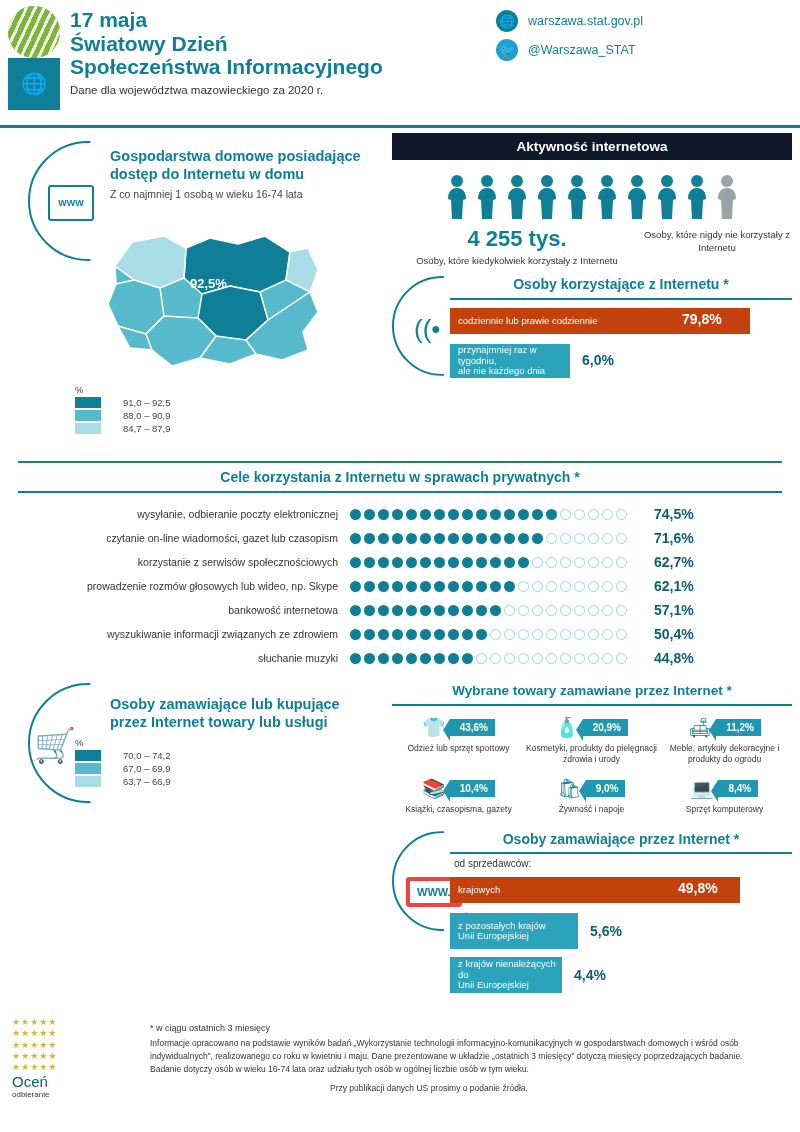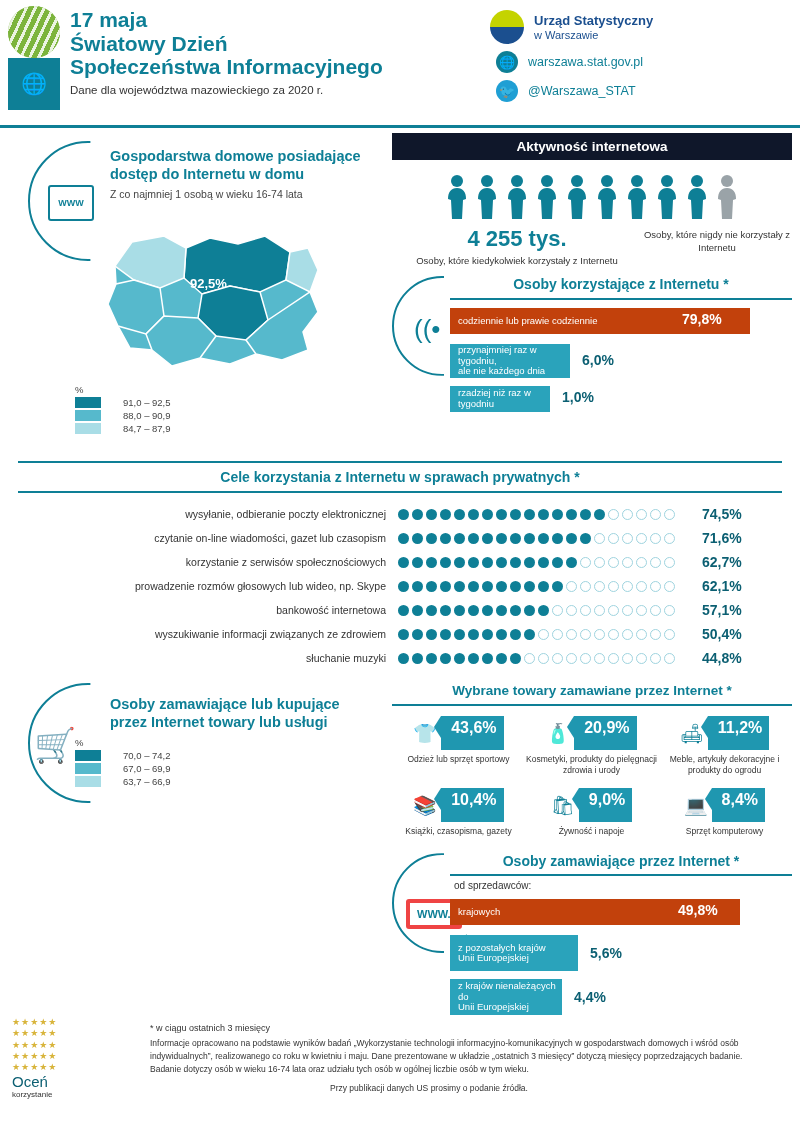--- a/index.html
+++ b/index.html
@@ -150,21 +150,21 @@
   .bar-lab2 { display:block; }
 
   
   .s2 { margin-top:6px; }
   .s2-title {
     text-align:center; color:#0e7f96; font-weight:bold; font-size:14px;
     border-top:2px solid #0e7f96; border-bottom:2px solid #0e7f96;
     padding:6px 0; margin:0 18px;
   }
   .dot-row { display:flex; align-items:center; height:22px; margin-top:2px; }
-  .dot-lab { width:398px; text-align:right; font-size:10.5px; color:#333; padding-right:12px; }
+  .dot-lab { width:350px; text-align:right; font-size:10.5px; color:#333; padding-right:12px; }
   .dots { display:flex; gap:3px; width:290px; }
   .dot { width:11px;height:11px;border-radius:50%;background:#0e7f96; }
   .dot.off { background:#fff; border:1px solid #9fd4df; }
   .dot-val { font-size:14px; font-weight:bold; color:#0b5f72; margin-left:14px; }
 
   
   .s3 { position:relative; margin-top:14px; height:330px; }
   .s3-left { position:absolute; left:0; top:0; width:380px; }
   .cart {
     position:absolute; left:34px; top:42px; font-size:34px; color:#0e7f96;
@@ -174,22 +174,22 @@
   .s3-right { position:absolute; left:392px; top:0; width:400px; }
   .goods-title {
     text-align:center; color:#0e7f96; font-weight:bold; font-size:13.5px;
     border-bottom:2px solid #0e7f96; padding-bottom:6px;
   }
   .goods-grid { display:flex; flex-wrap:wrap; margin-top:10px; }
   .good { width:133px; text-align:center; margin-bottom:12px; }
   .good-top { display:flex; align-items:center; justify-content:center; gap:4px; }
   .good-ico { font-size:19px; color:#0e7f96; }
   .tag {
-    background:#1f97b0; color:#fff; font-weight:bold; font-size:16px;
-    padding:3px 7px 13px 10px; position:relative;
+    background:#1f97b0; color:#fff; font-weight:bold; font-size:10px;
+    padding:3px 7px 3px 10px; position:relative;
   }
   .tag:before {
     content:""; position:absolute; left:-7px; top:0;
     border-top:11px solid transparent; border-bottom:11px solid transparent;
     border-right:7px solid #1f97b0;
   }
   .good-cap { font-size:8.5px; color:#333; margin-top:4px; line-height:1.3; }
 
   
   .op { position:relative; margin-top:4px; }
@@ -225,27 +225,20 @@
     <div class="logo-square">🌐</div>
     <div class="header-titles">
       <div class="h-line1">17 maja</div>
       <div class="h-line2">Światowy Dzień</div>
       <div class="h-line3">Społeczeństwa Informacyjnego</div>
       <div class="h-sub">Dane dla województwa mazowieckiego za 2020 r.</div>
     </div>
   </div>
   <div class="header-right">
     <div class="hr-row">
-      <div class="hr-badge"></div>
-      <div>
-        <div class="hr-title">Urząd Statystyczny</div>
-        <div class="hr-sub">w Warszawie</div>
-      </div>
-    </div>
-    <div class="hr-row">
       <div class="hr-ico">🌐</div>
       <div class="hr-text">warszawa.stat.gov.pl</div>
     </div>
     <div class="hr-row">
       <div class="hr-ico tw">🐦</div>
       <div class="hr-text">@Warszawa_STAT</div>
     </div>
   </div>
   <div class="header-band"></div>
 </div>
@@ -381,26 +374,20 @@
         </div>
 
         <div class="bar-row" style="height:36px">
           <div class="bar-fill small" style="width:120px; height:34px; flex-direction:column; align-items:flex-start; justify-content:center;">
             <span>przynajmniej raz w tygodniu,</span>
             <span class="bar-lab2">ale nie każdego dnia</span>
           </div>
           <div class="bar-val" style="left:132px; top:8px;">6,0%</div>
         </div>
 
-        <div class="bar-row">
-          <div class="bar-fill small" style="width:100px;">
-            <span>rzadziej niż raz w tygodniu</span>
-          </div>
-          <div class="bar-val" style="left:112px;">1,0%</div>
-        </div>
 
       </div>
     </div>
   </div>
 </div>
 
 <div class="s2">
   <div class="s2-title">Cele korzystania z Internetu w sprawach prywatnych *</div>
 
   <div style="margin-top:10px;">
@@ -712,15 +699,15 @@
 
   <div class="ocen">
     <div class="stars">
       <div>★★★★★</div>
       <div>★★★★★</div>
       <div>★★★★★</div>
       <div>★★★★★</div>
       <div>★★★★★</div>
     </div>
     <div class="ocen-t">Oceń</div>
-    <div class="ocen-s">korzystanie</div>
+    <div class="ocen-s">odbieranie</div>
   </div>
 </div>
 
 </body></html>

